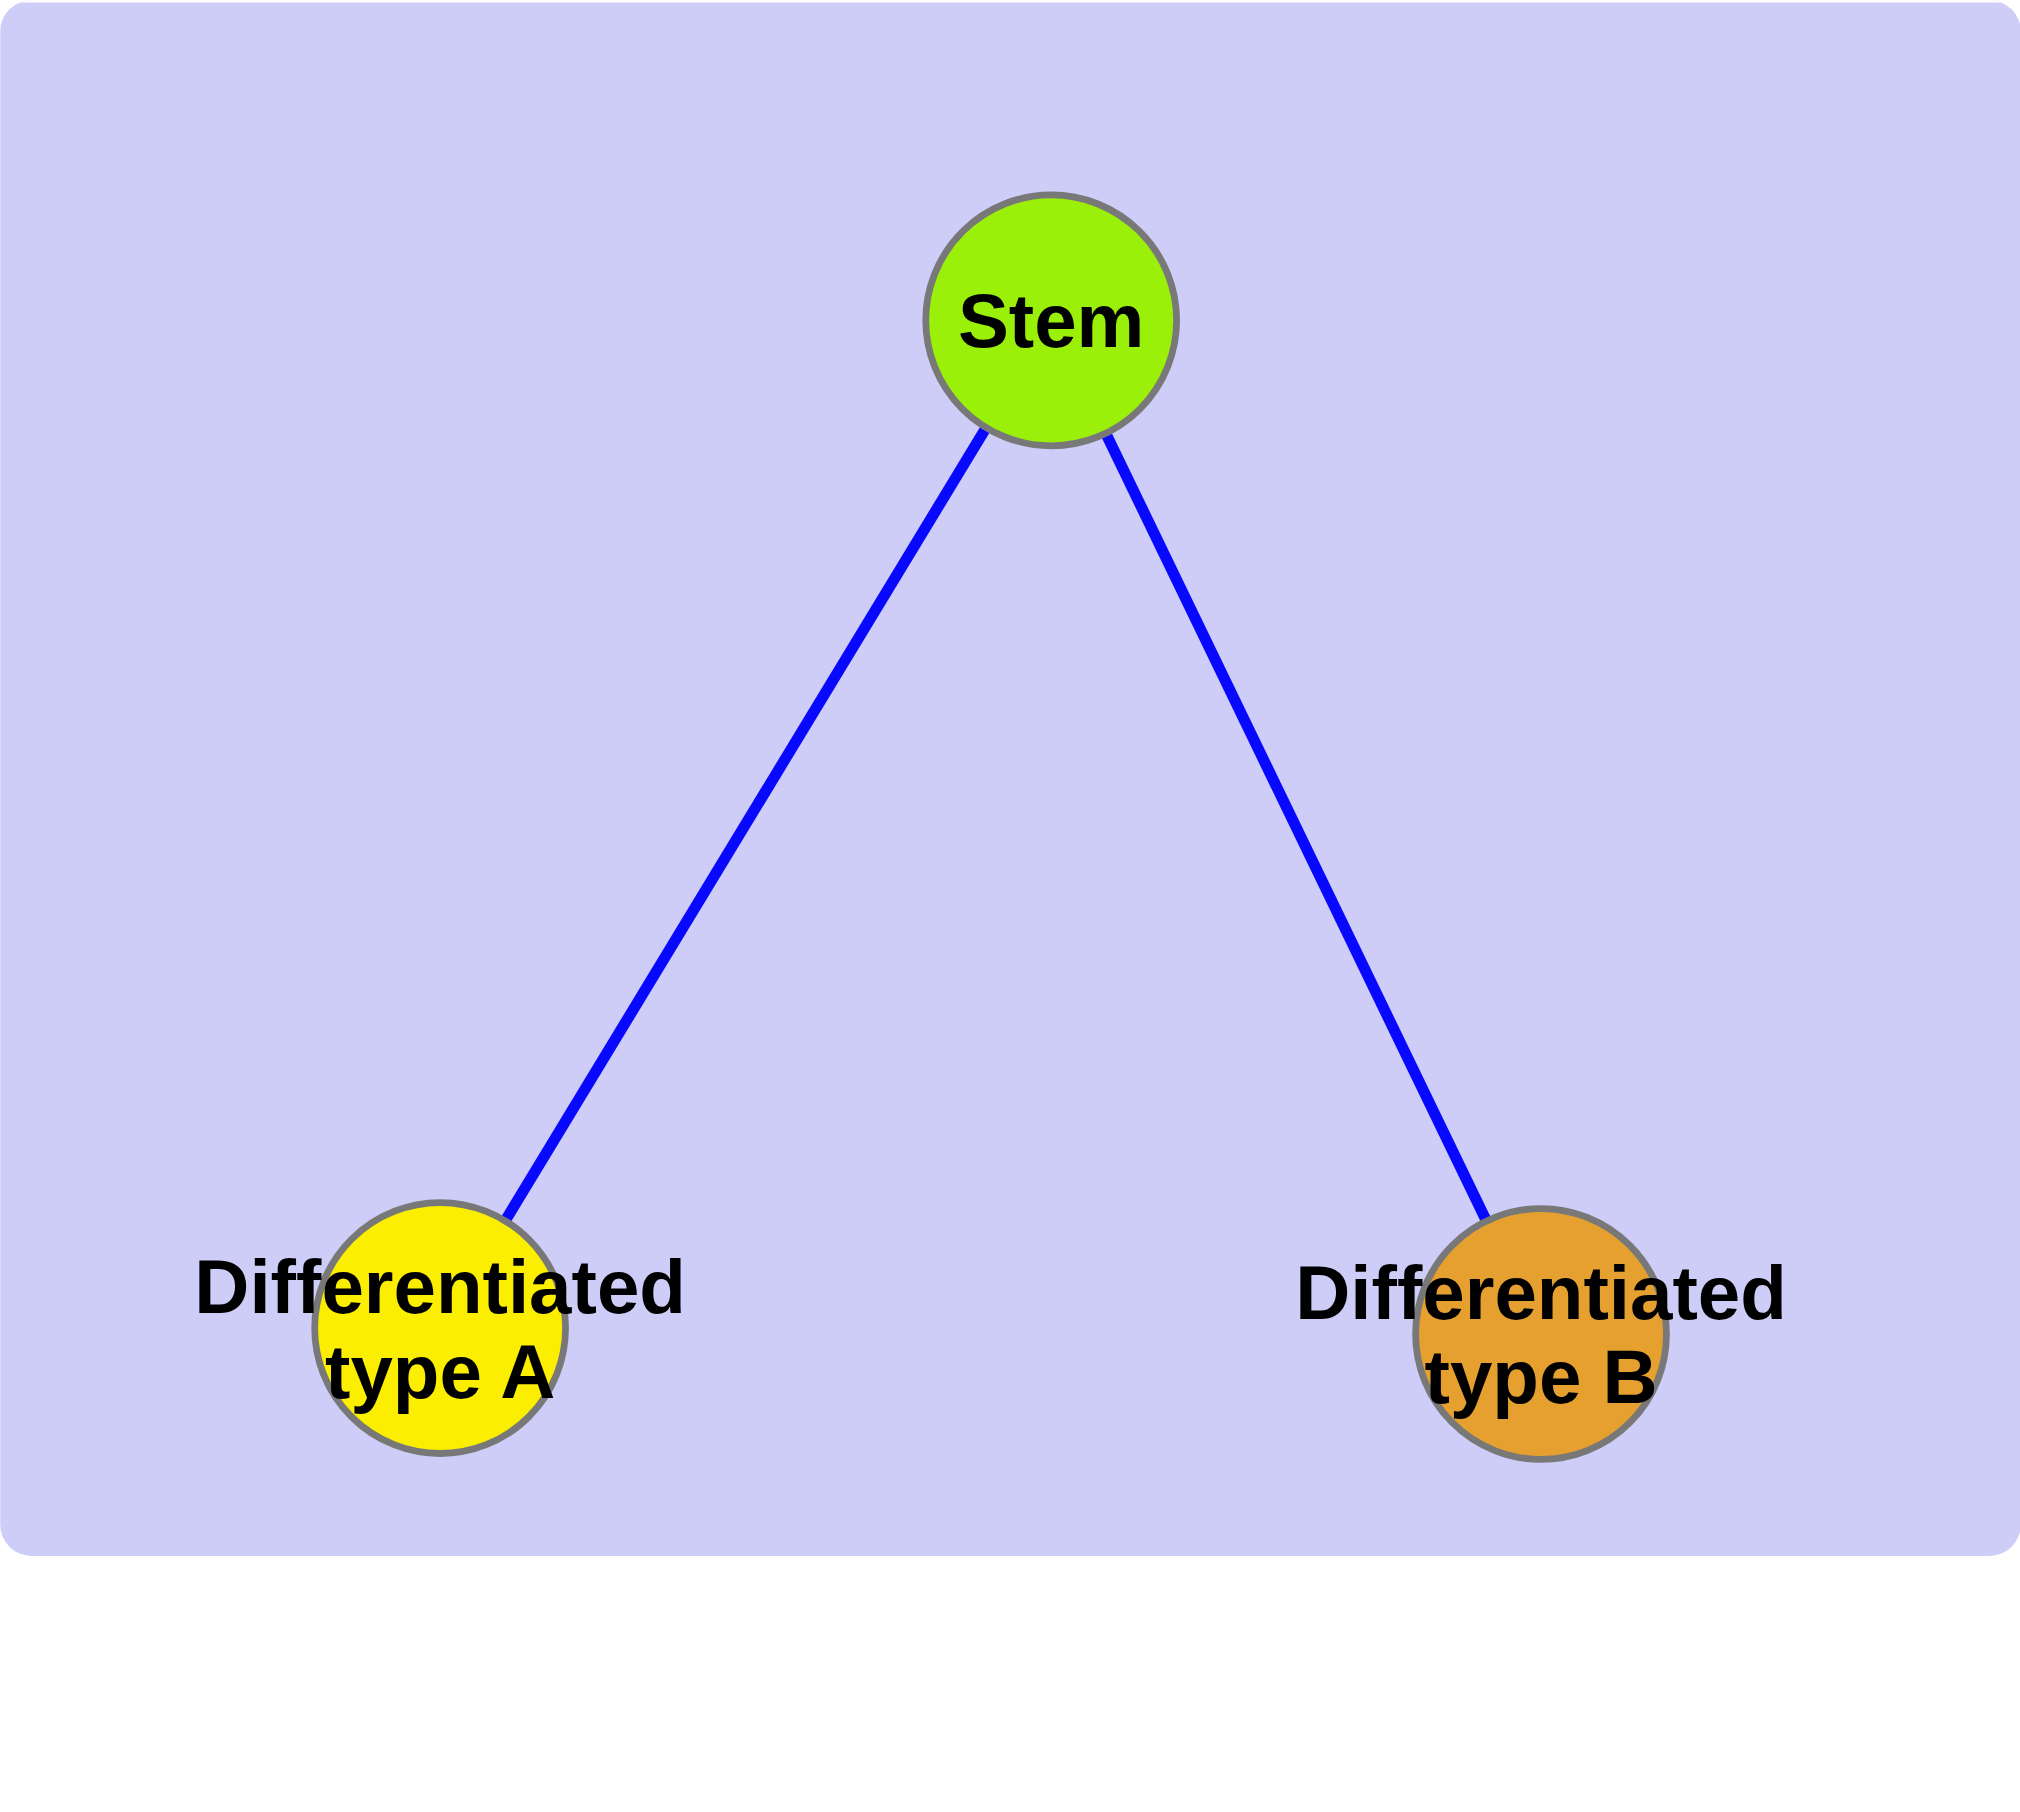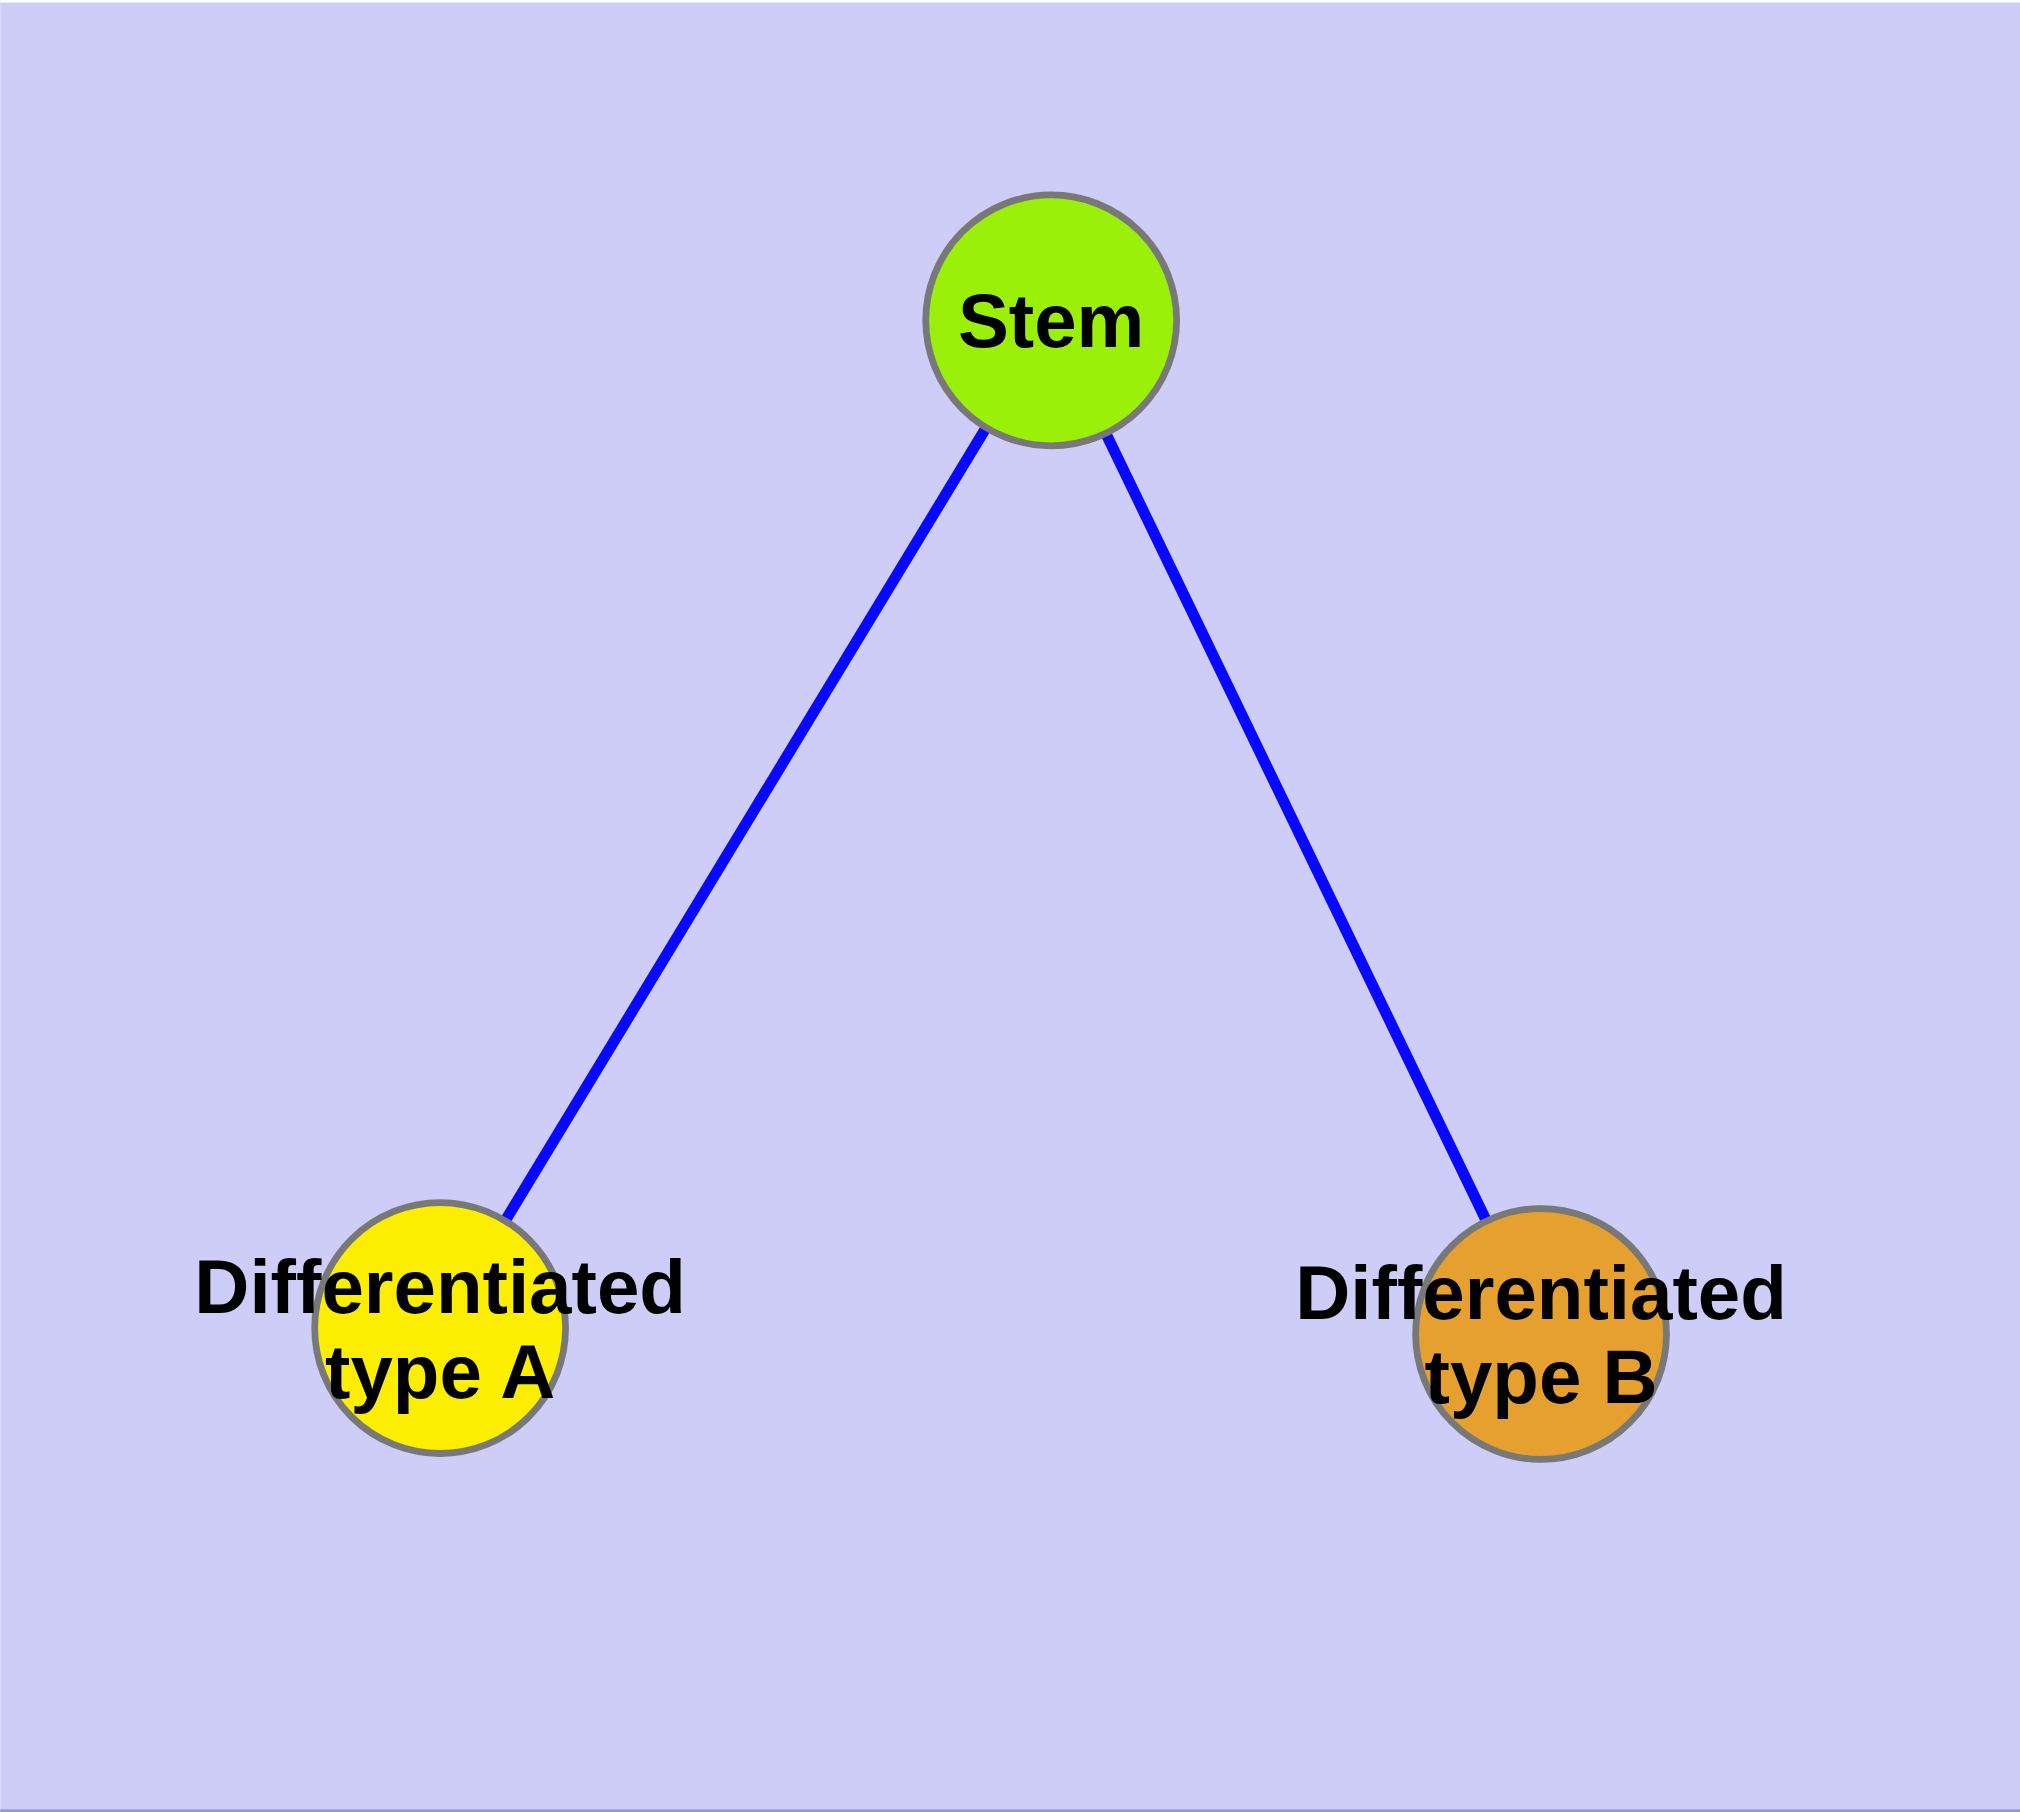--- a/index.html
+++ b/index.html
@@ -3,22 +3,23 @@
 <meta charset="utf-8">
 <style>
   html, body {
     margin: 0;
     padding: 0;
     background: #ffffff;
   }
   .stage {
     position: relative;
     width: 2021px;
-    height: 1812px;
+    height: 1556px;
     overflow: hidden;
+    border-radius: 32px;
   }
   svg.diagram {
     display: block;
     width: 2021px;
     height: 1812px;
   }
   .node-label {
     font-family: "Liberation Sans", sans-serif;
     font-weight: bold;
     font-size: 90px;

